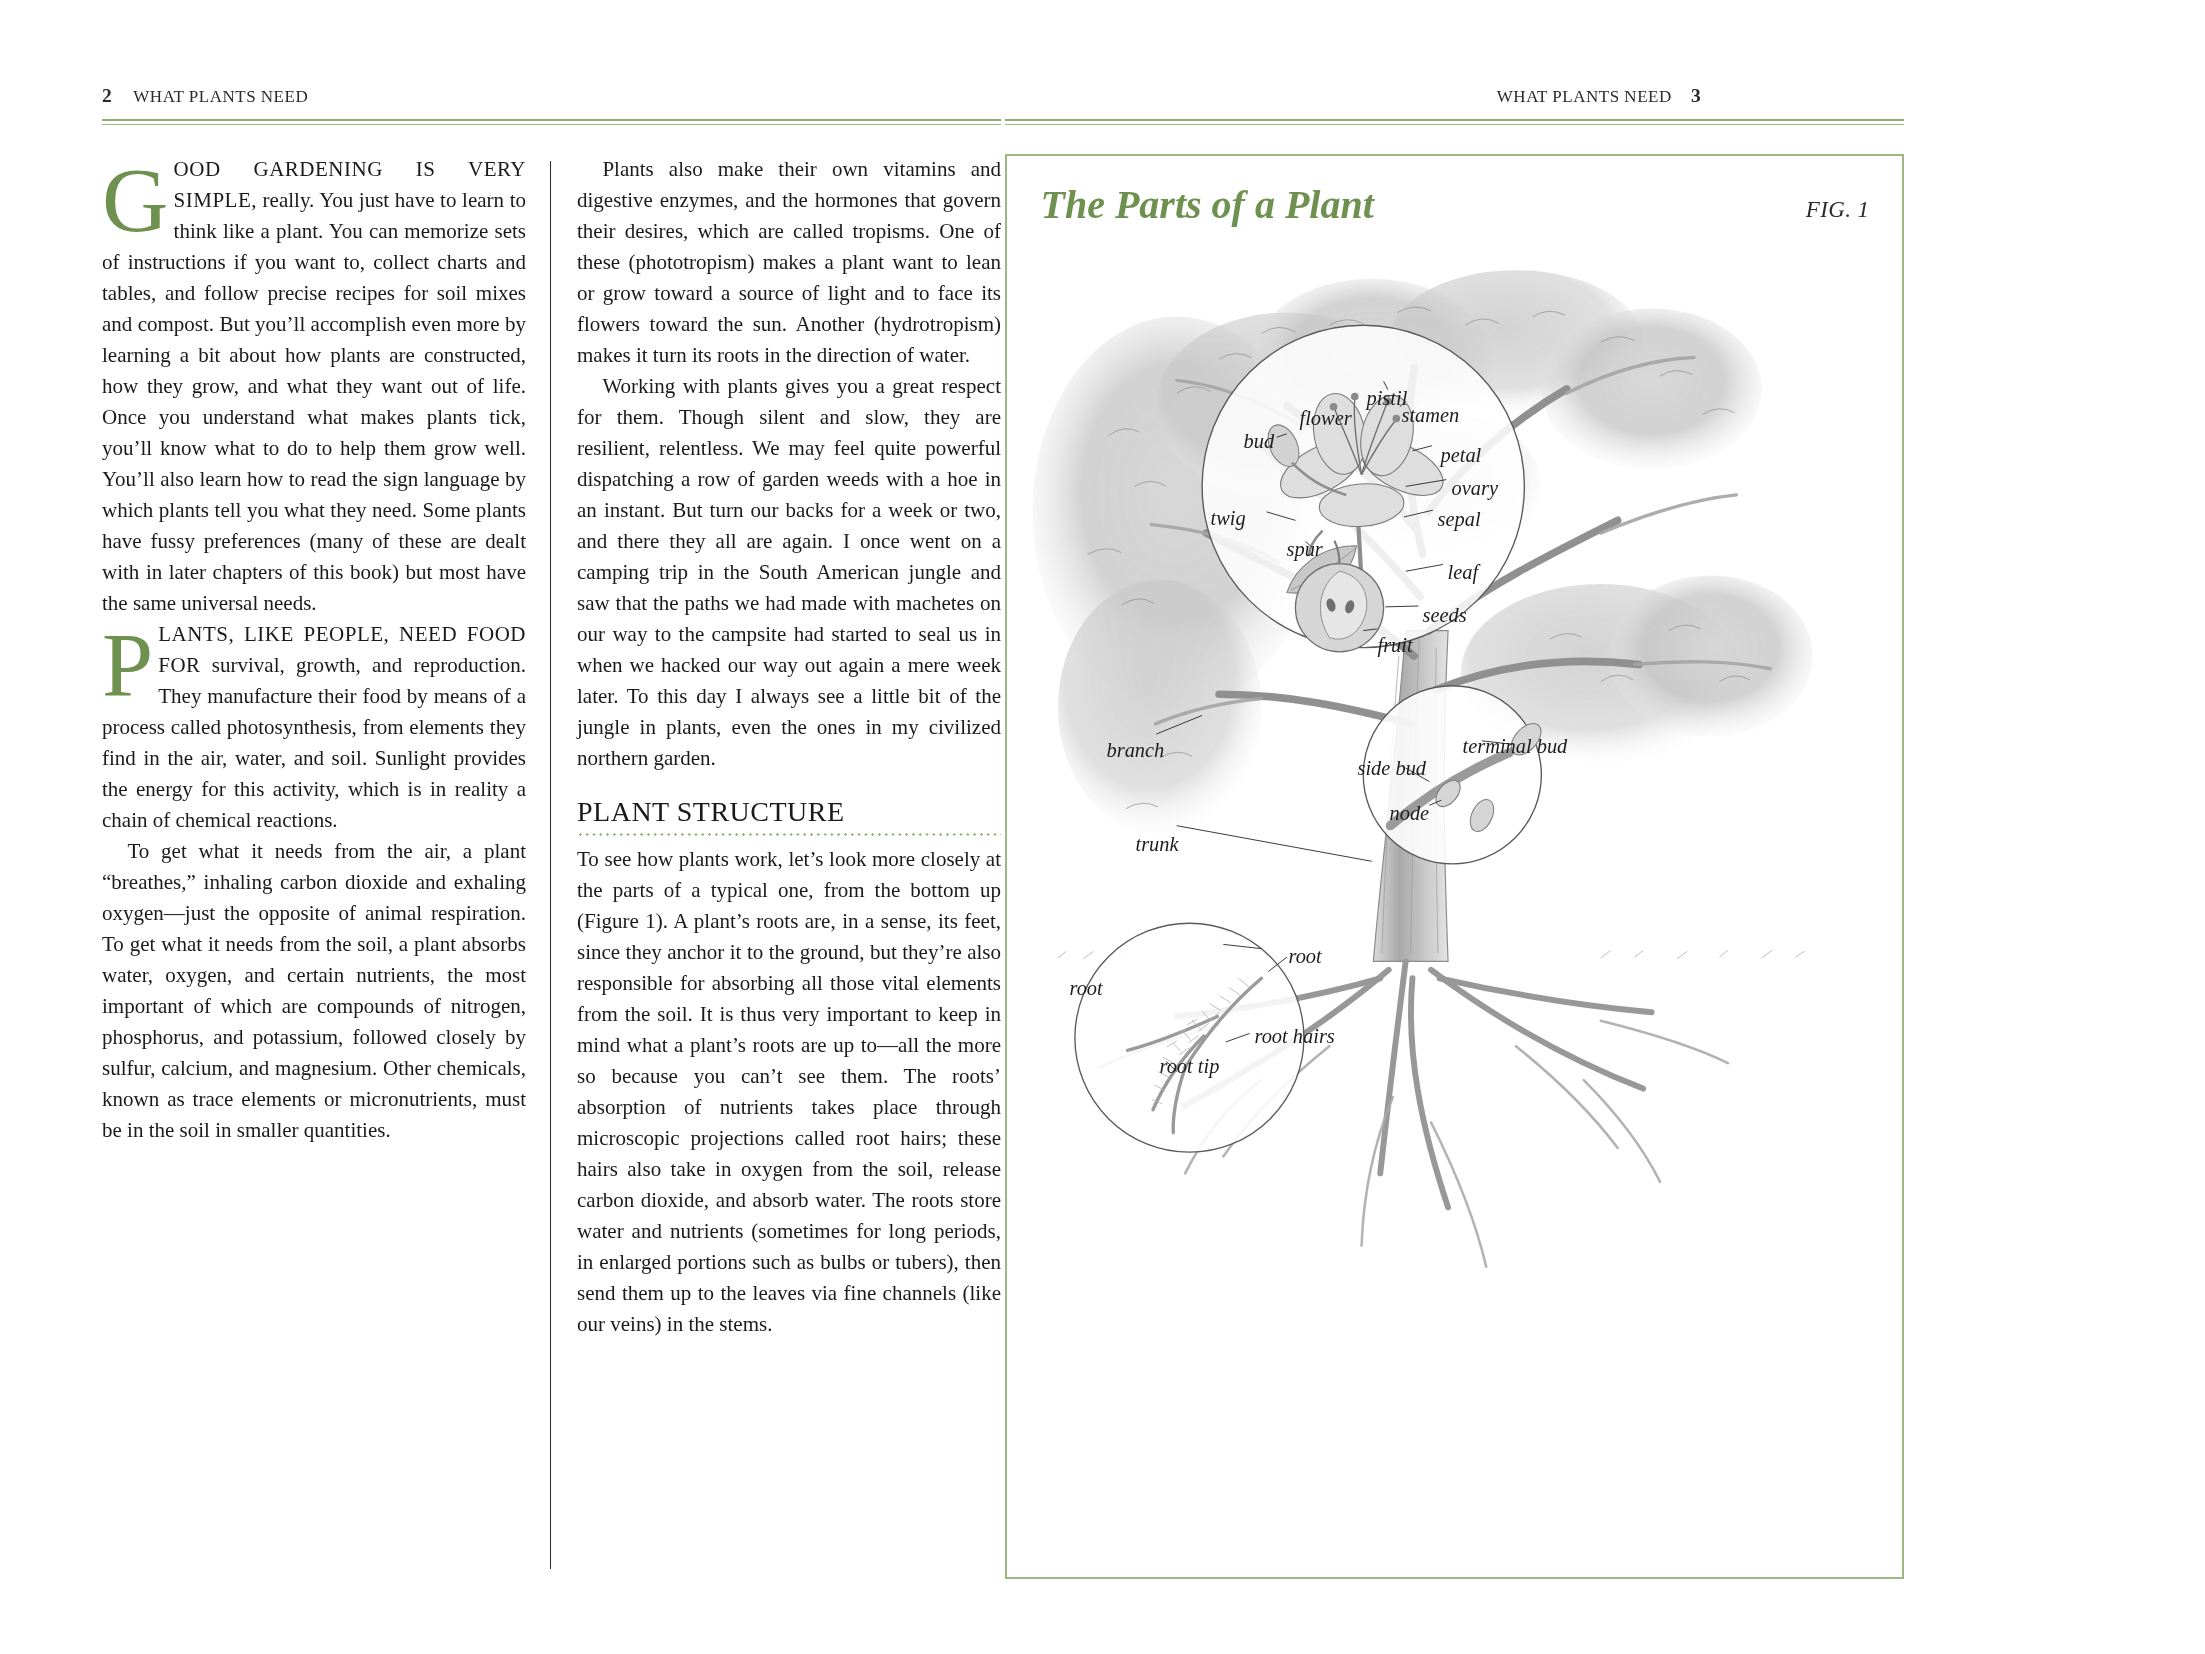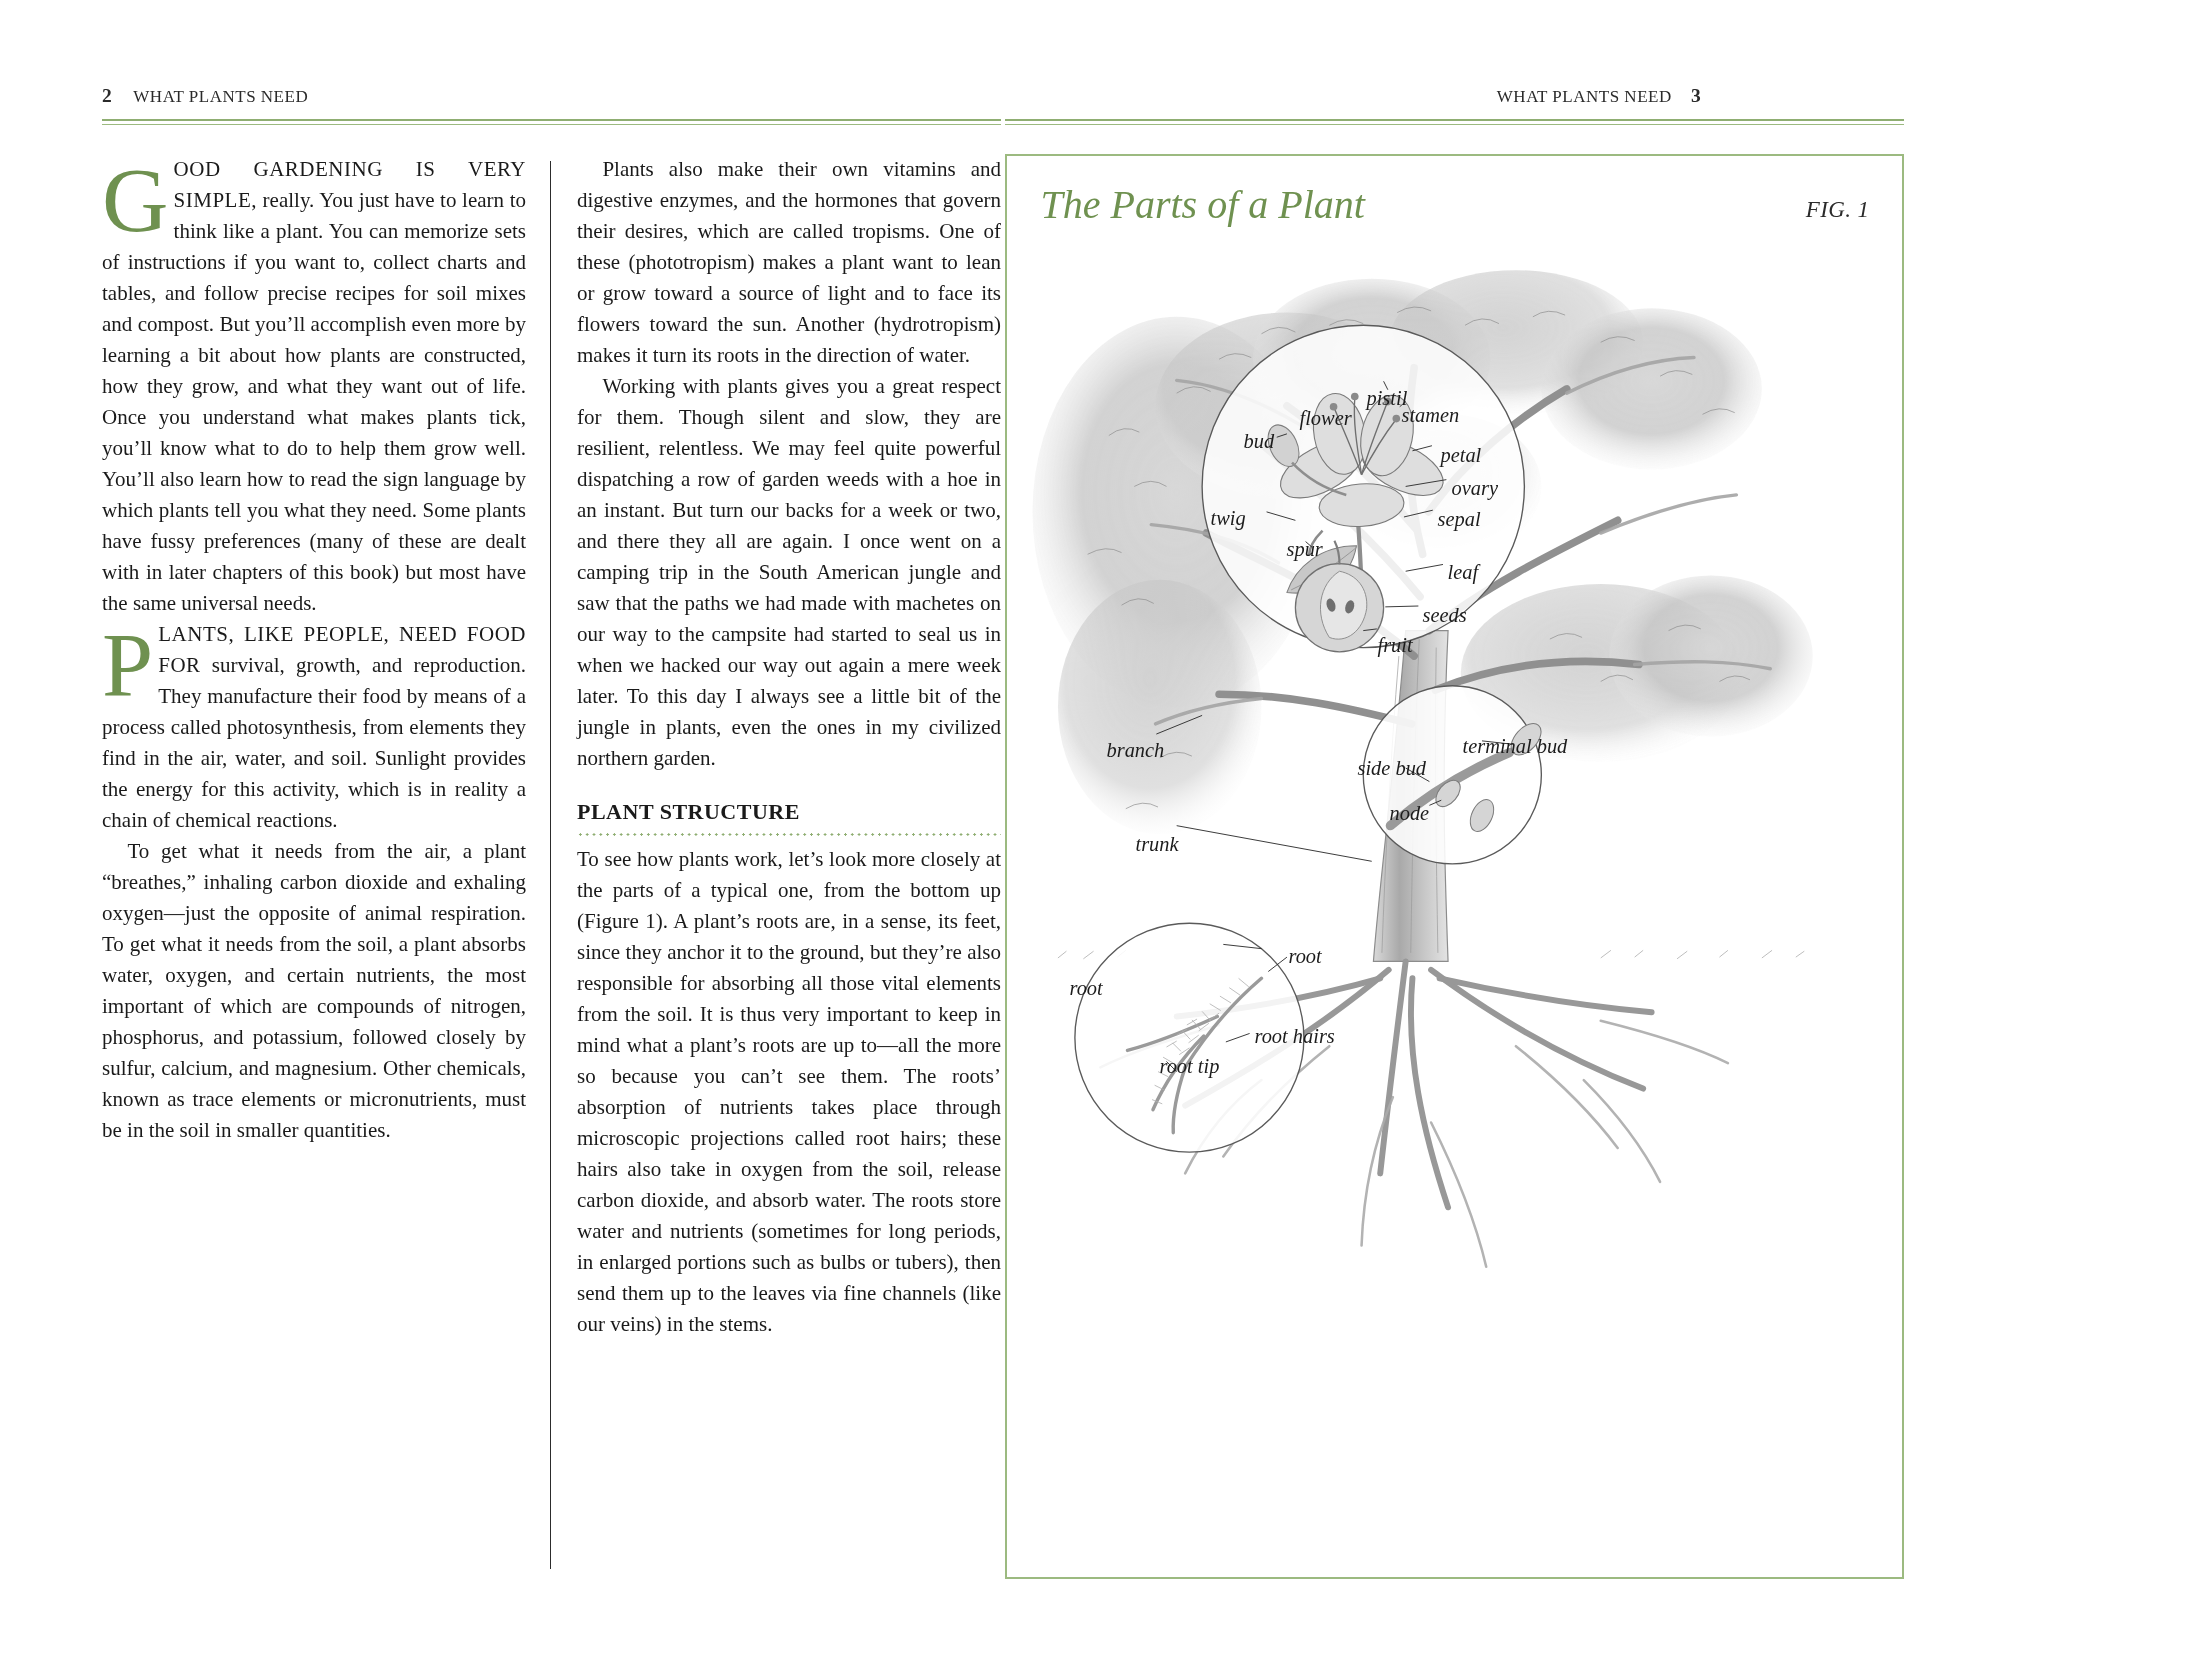--- a/index.html
+++ b/index.html
@@ -147,22 +147,22 @@
     height: 2.5px;
     background: #8fae72;
     margin-bottom: 18.7px;
   }
   .head-block {
     margin-top: 37px;
     margin-bottom: 29px;
   }
   .subhead {
     font-family: "Liberation Serif", serif;
-    font-weight: bold;
-    font-size: 22px;
+    font-weight: normal;
+    font-size: 28px;
     letter-spacing: 0.5px;
     margin: 22px 0 0 0;
   }
   .dotted-rule {
     width: 100%;
     height: 3.4px;
     margin: 6px 0 7.6px 0;
     background-image: radial-gradient(circle, #8fae72 1.2px, transparent 1.4px);
     background-size: 6.8px 3.4px;
     background-repeat: repeat-x;
@@ -178,21 +178,21 @@
     border: 2.5px solid #9cba80;
     box-sizing: border-box;
     background: #ffffff;
   }
   .fig-title {
     position: absolute;
     left: 34px;
     top: 25.4px;
     font-family: "Liberation Serif", serif;
     font-style: italic;
-    font-weight: normal;
+    font-weight: bold;
     font-size: 40px;
     color: #6f9150;
   }
   .fig-number {
     position: absolute;
     right: 32px;
     top: 41px;
     font-family: "Liberation Serif", serif;
     font-style: italic;
     font-size: 23px;

